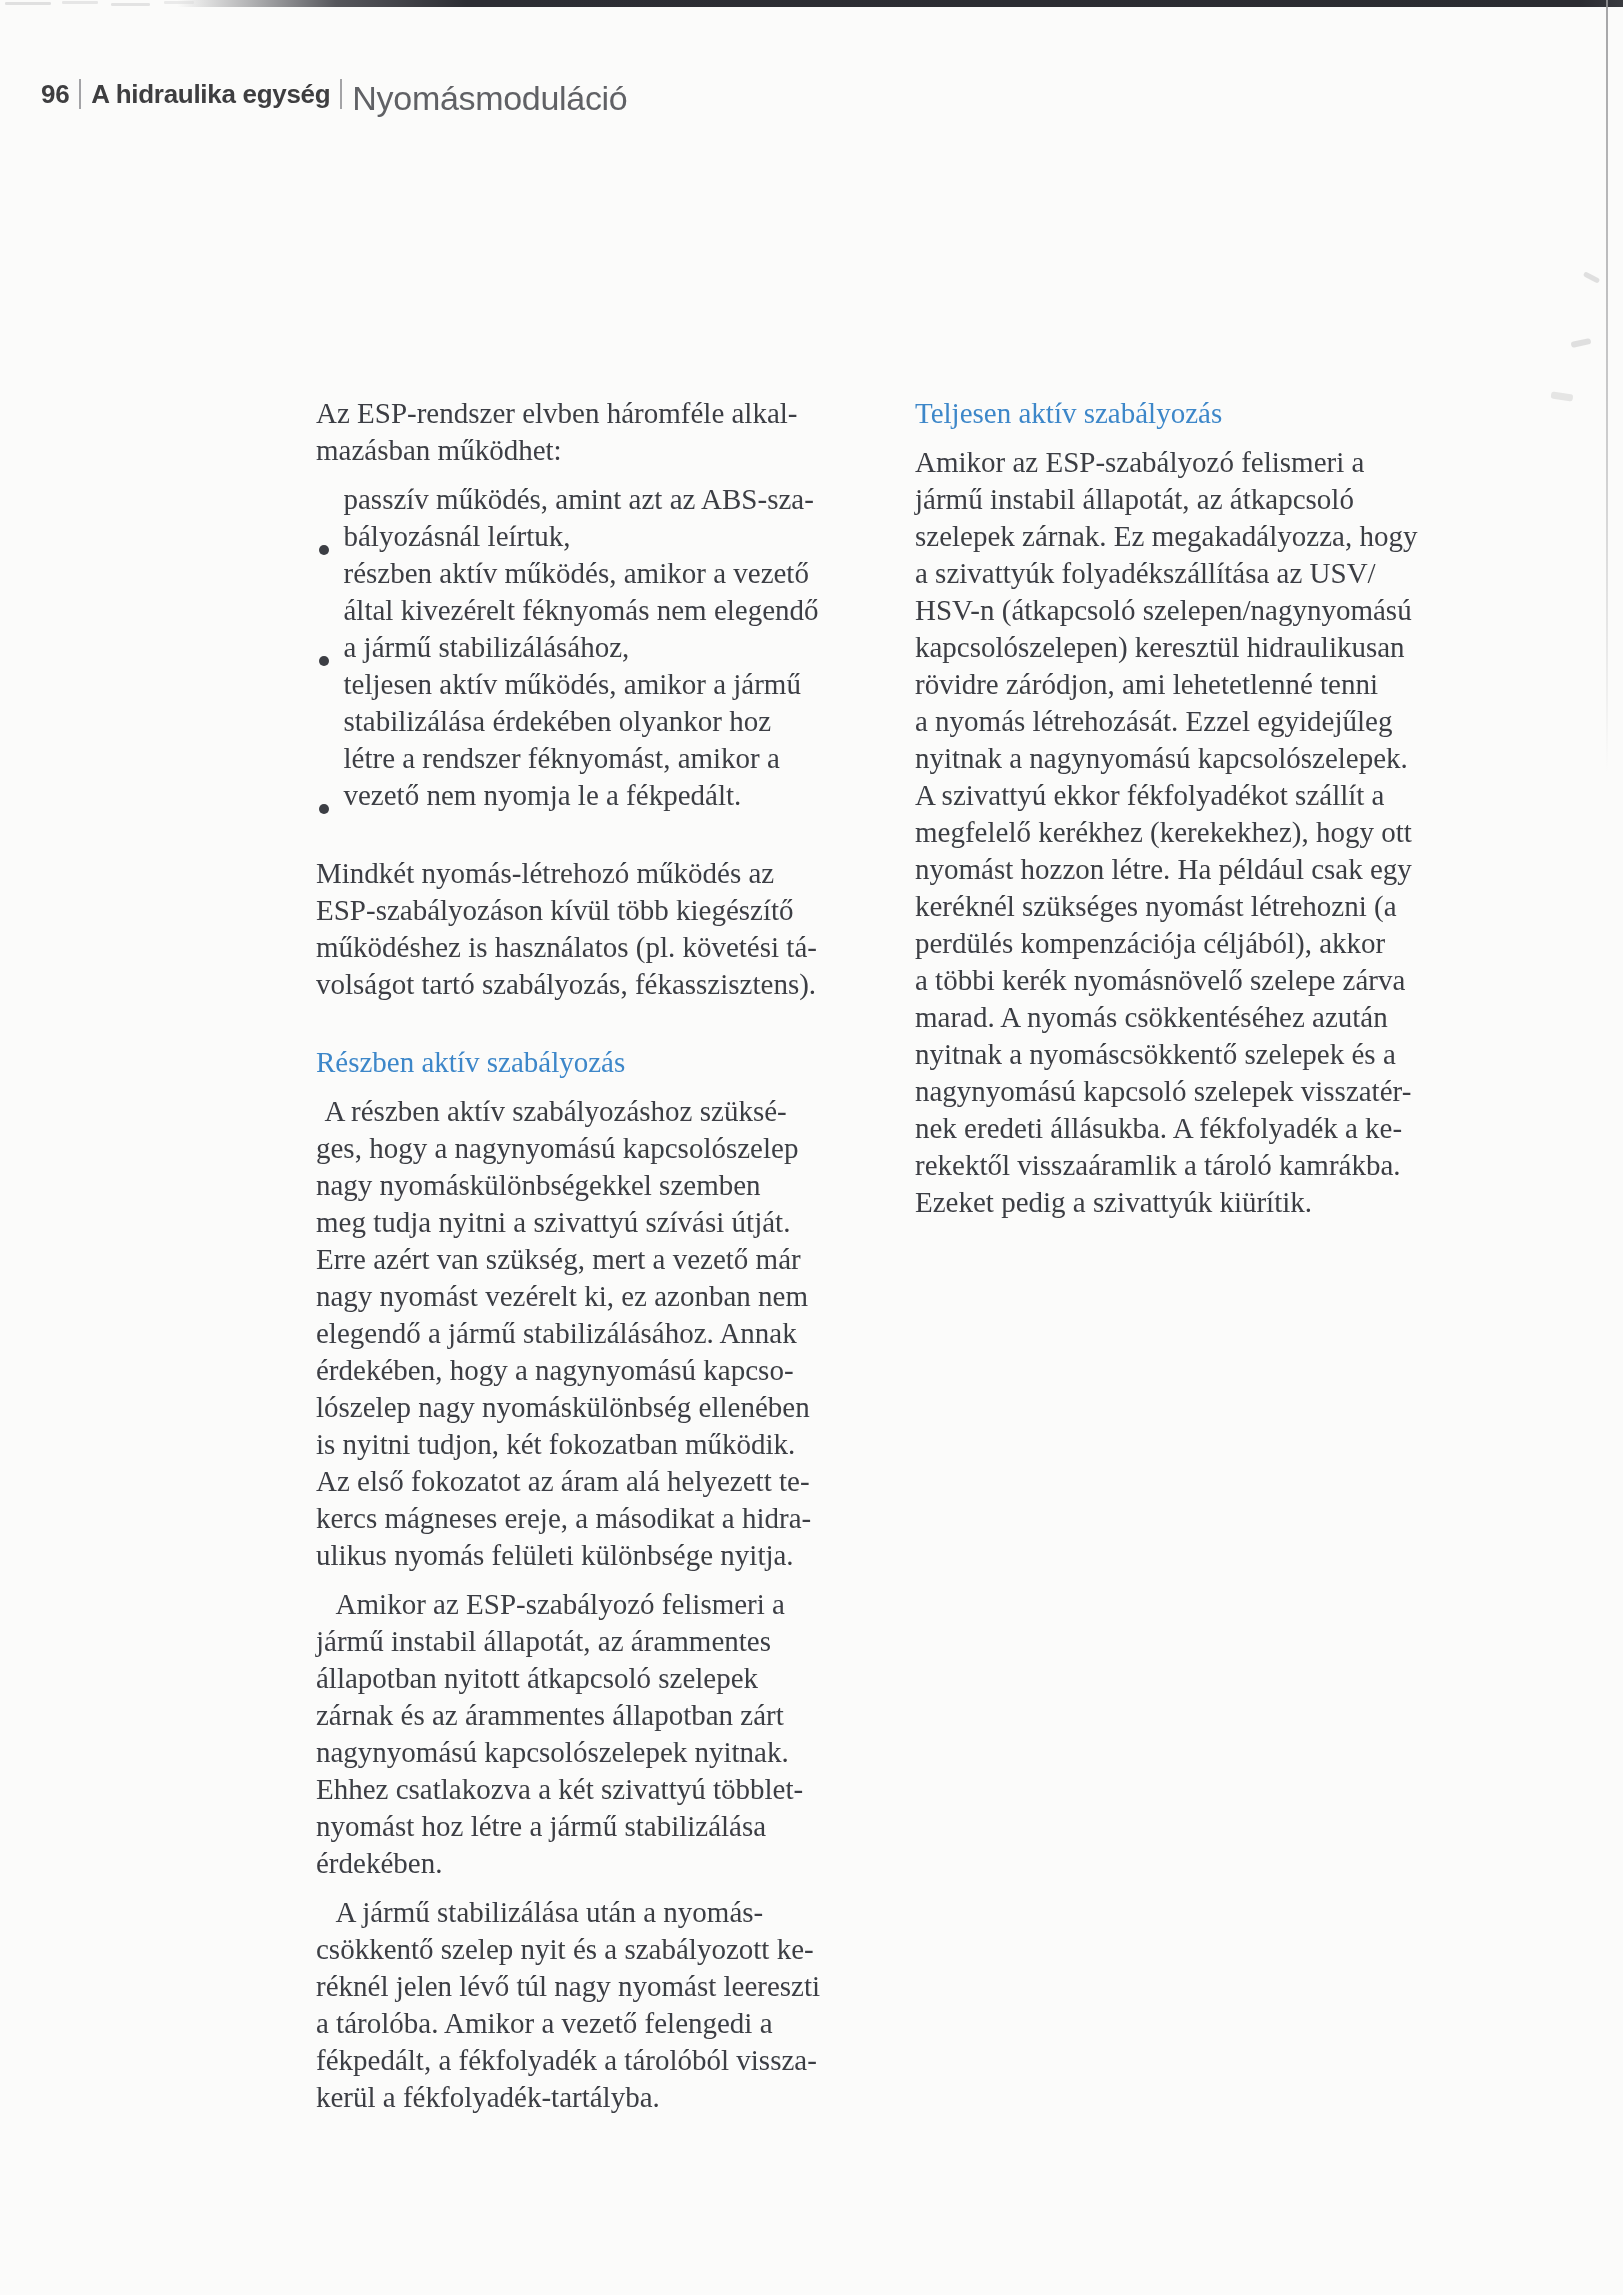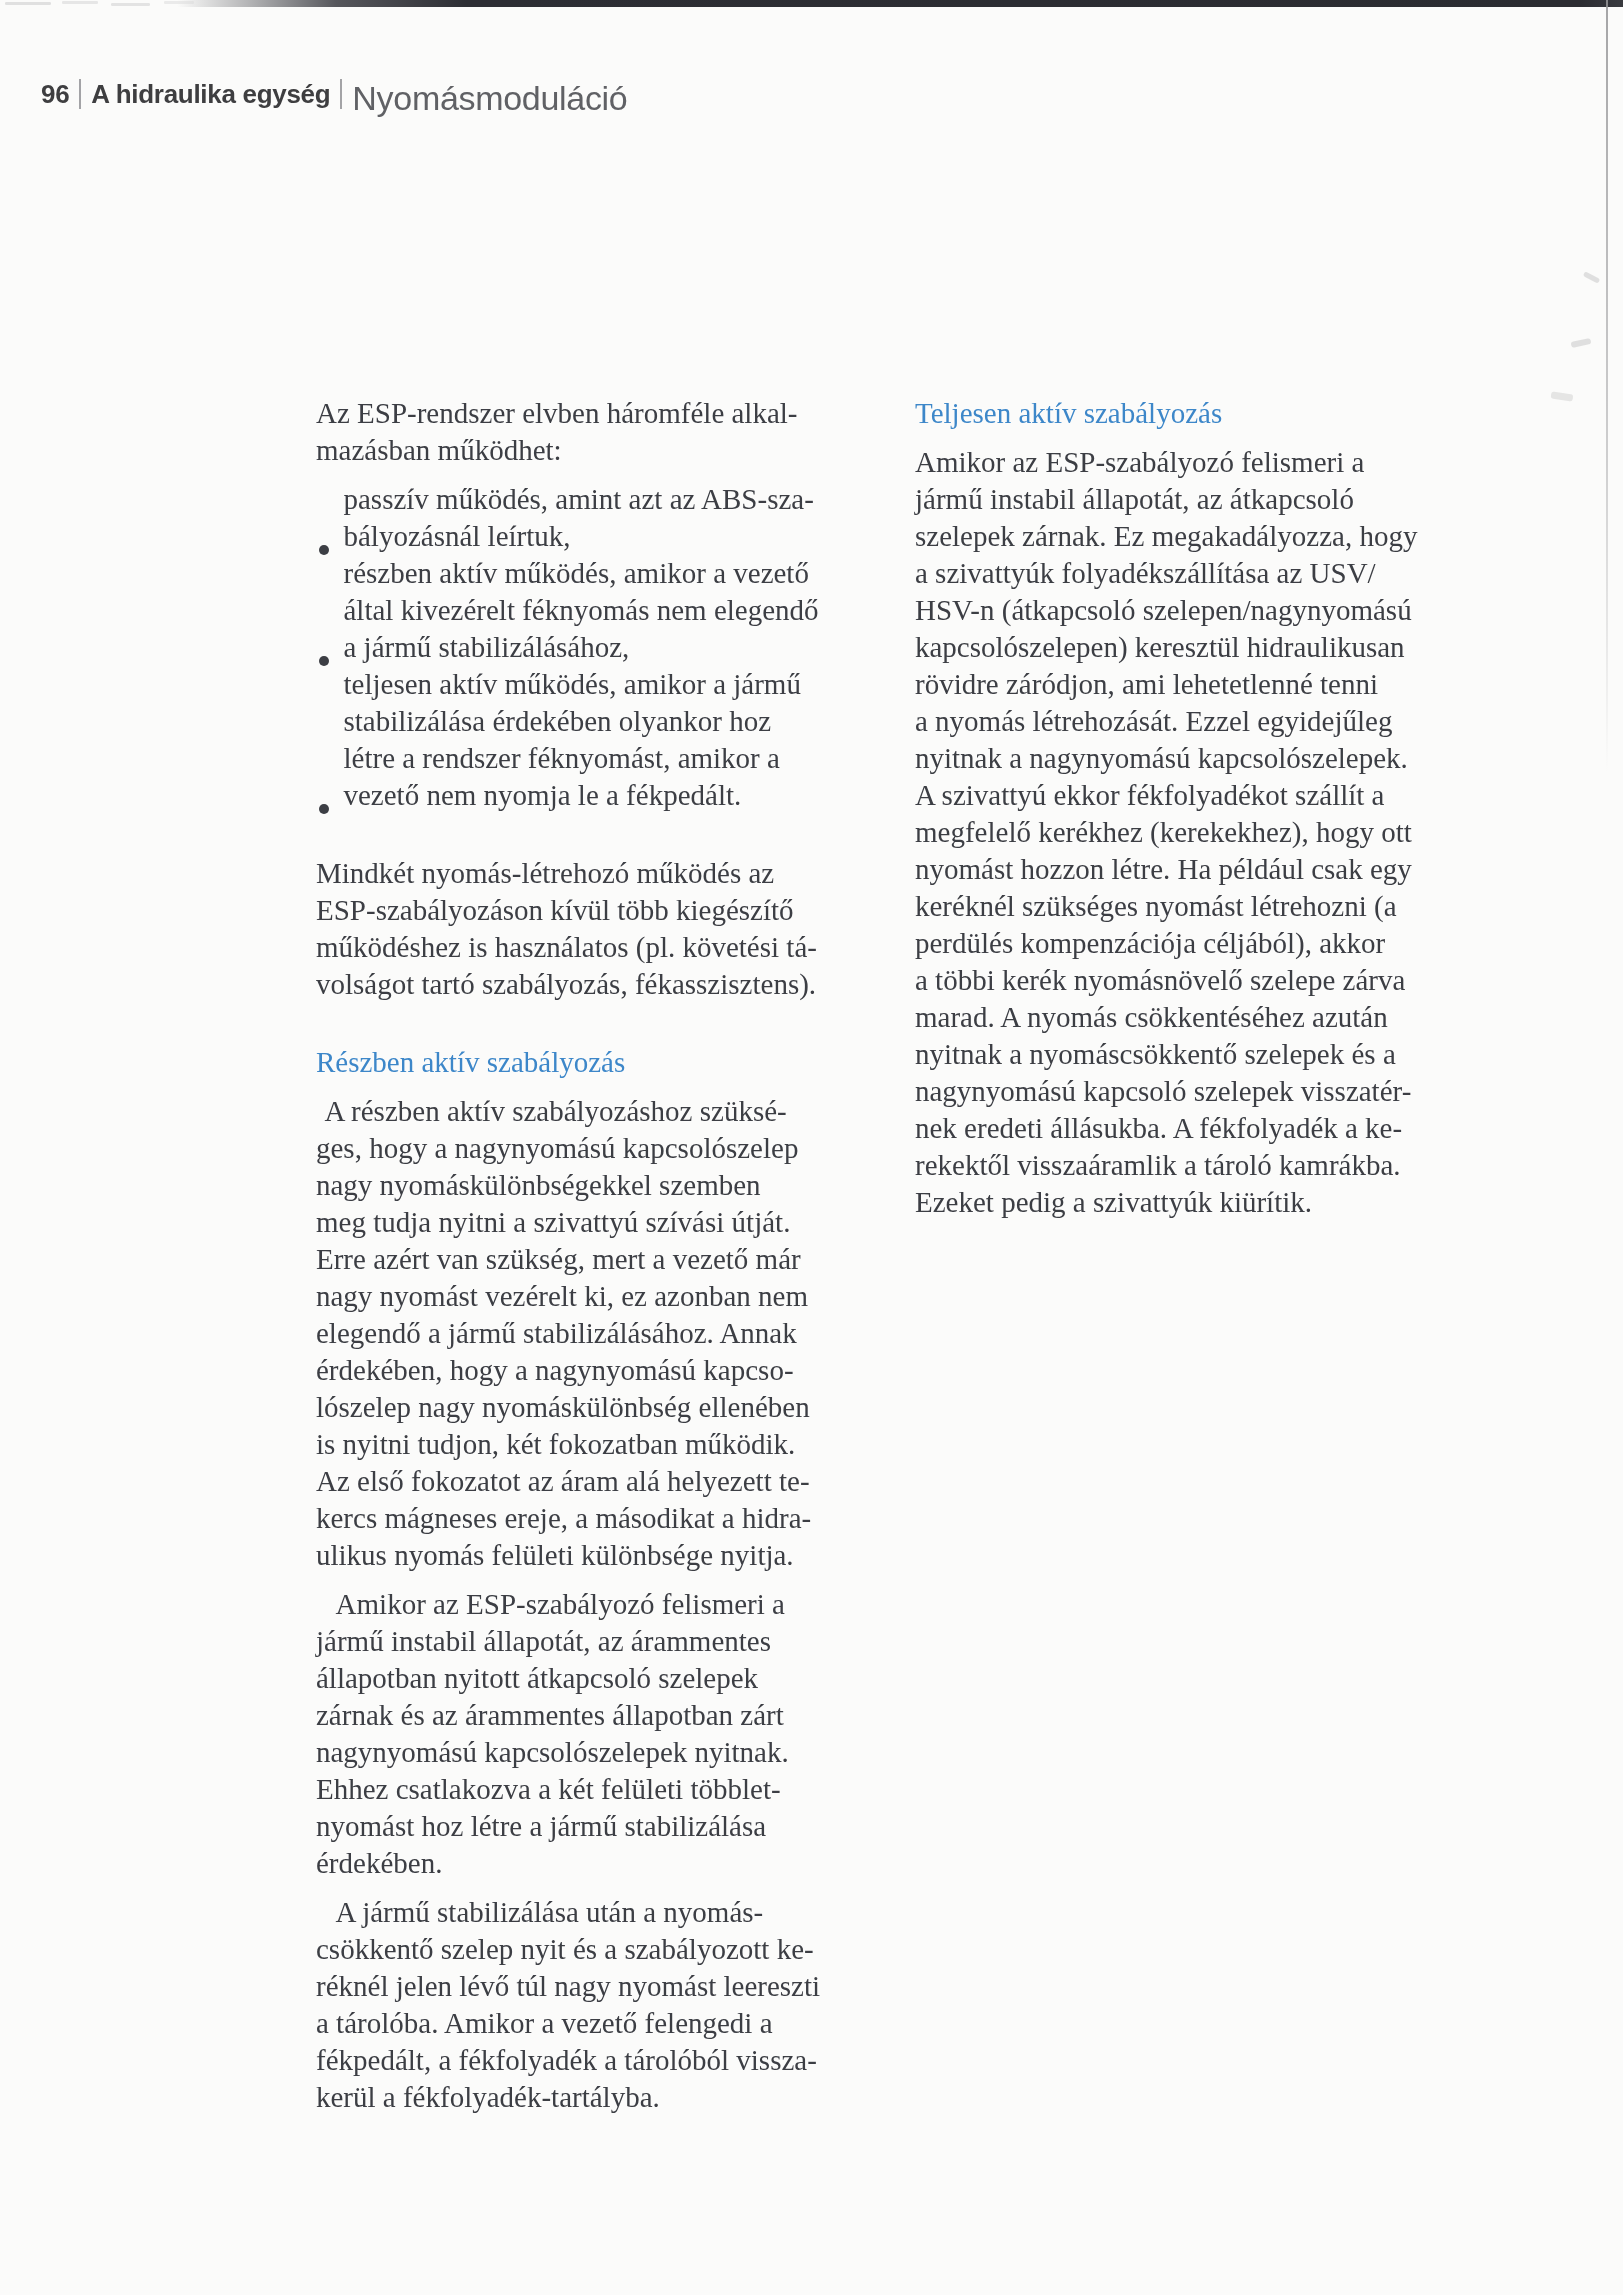--- a/index.html
+++ b/index.html
@@ -133,21 +133,21 @@
       <div class="text-line">Az első fokozatot az áram alá helyezett te-</div>
       <div class="text-line">kercs mágneses ereje, a másodikat a hidra-</div>
       <div class="text-line">ulikus nyomás felületi különbsége nyitja.</div>
     </div>
     <div class="block">
       <div class="text-line indent-md">Amikor az ESP-szabályozó felismeri a</div>
       <div class="text-line">jármű instabil állapotát, az árammentes</div>
       <div class="text-line">állapotban nyitott átkapcsoló szelepek</div>
       <div class="text-line">zárnak és az árammentes állapotban zárt</div>
       <div class="text-line">nagynyomású kapcsolószelepek nyitnak.</div>
-      <div class="text-line">Ehhez csatlakozva a két felületi többlet-</div>
+      <div class="text-line">Ehhez csatlakozva a két szivattyú többlet-</div>
       <div class="text-line">nyomást hoz létre a jármű stabilizálása</div>
       <div class="text-line">érdekében.</div>
     </div>
     <div class="block">
       <div class="text-line indent-md">A jármű stabilizálása után a nyomás-</div>
       <div class="text-line">csökkentő szelep nyit és a szabályozott ke-</div>
       <div class="text-line">réknél jelen lévő túl nagy nyomást leereszti</div>
       <div class="text-line">a tárolóba. Amikor a vezető felengedi a</div>
       <div class="text-line">fékpedált, a fékfolyadék a tárolóból vissza-</div>
       <div class="text-line">kerül a fékfolyadék-tartályba.</div>

